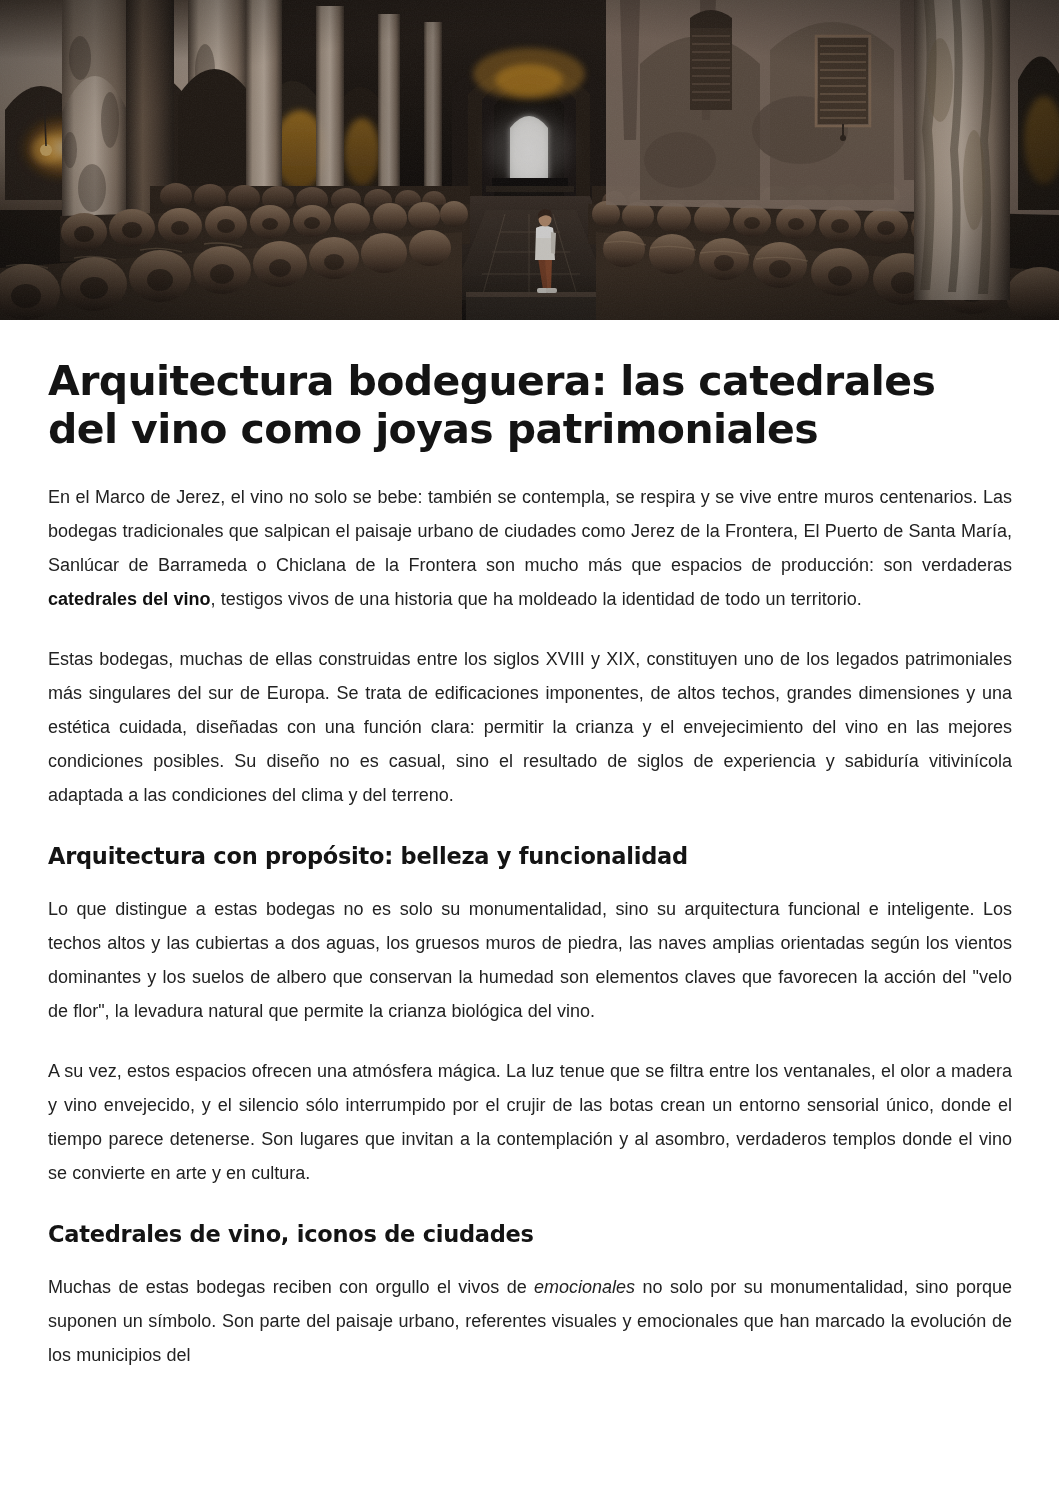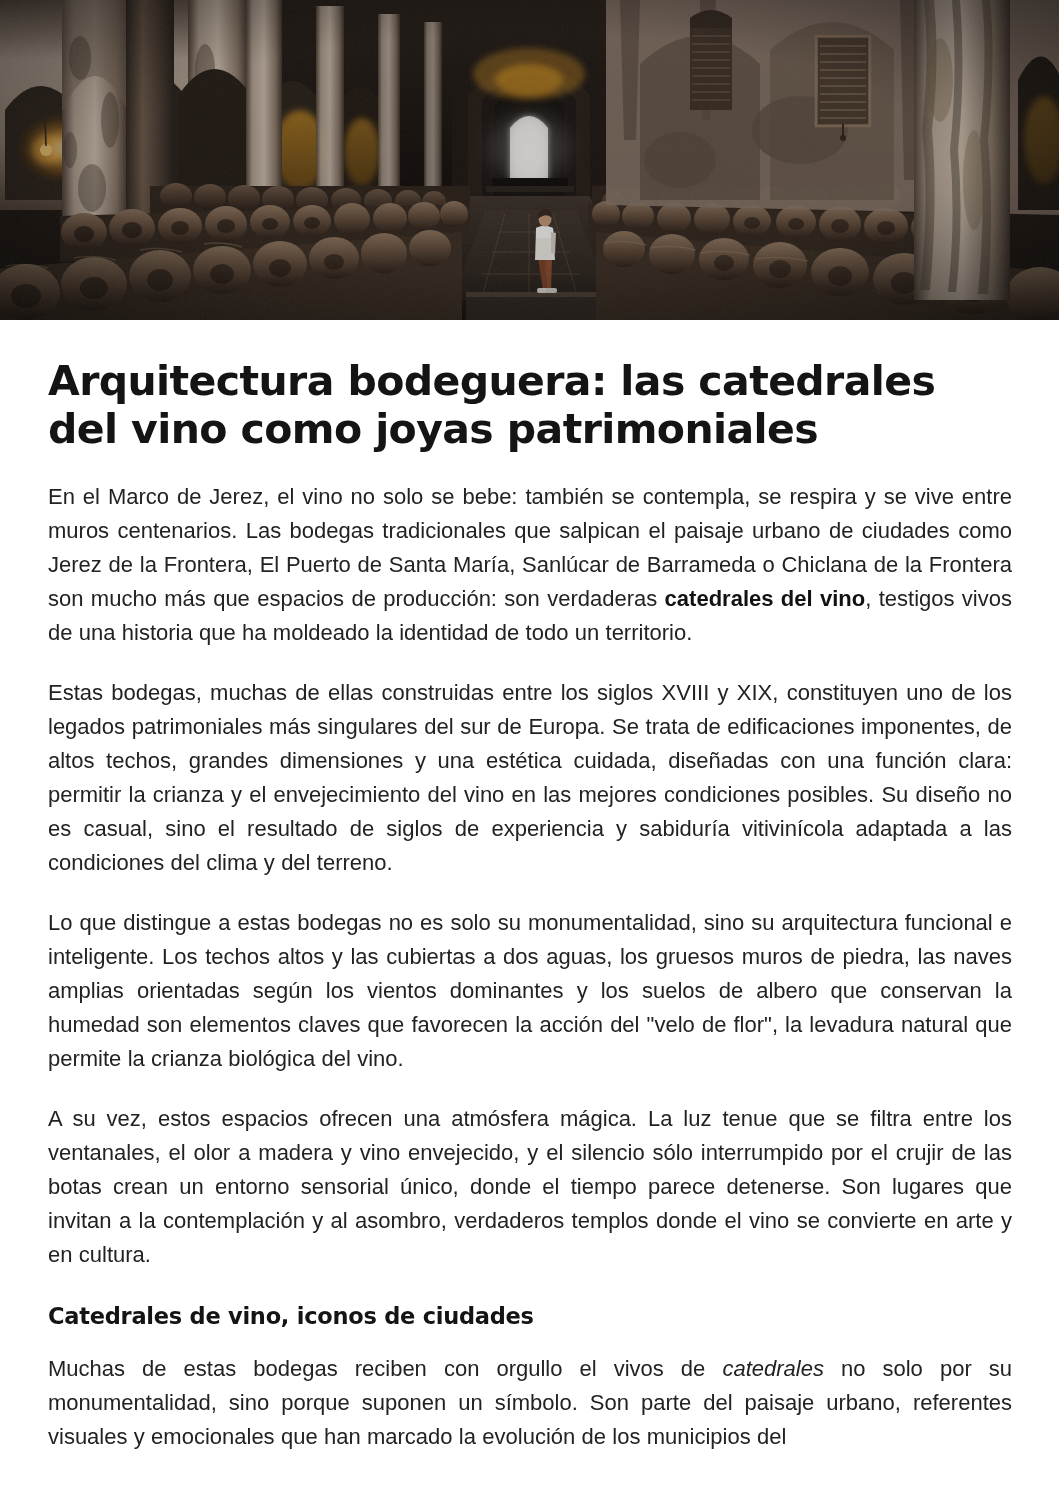--- a/index.html
+++ b/index.html
@@ -61,21 +61,21 @@
     font-family: "DejaVu Sans", "Liberation Sans", sans-serif;
     font-size: 22.5px;
     line-height: 1.3;
     font-weight: 700;
     letter-spacing: -0.25px;
     color: #141414;
     margin: 30px 0 21px 0;
   }
 
   .para {
-    font-size: 22px;
+    font-size: 18px;
     line-height: 34px;
     text-align: justify;
     color: #222222;
     margin: 0 0 26px 0;
     hyphens: none;
     word-spacing: 0.2px;
   }
   .para:last-child { margin-bottom: 0; }
 
   .para b, .para strong { font-weight: 700; color: #111; }
@@ -487,20 +487,21 @@
     </svg>
   </figure>
 
   <article class="article">
 
     <h1 class="article-title">Arquitectura bodeguera: las catedrales del vino como joyas patrimoniales</h1>
 
     <div id="blocks">
         <p class="para"><span>En el Marco de Jerez, el vino no solo se bebe: también se contempla, se respira y se vive entre muros centenarios. Las bodegas tradicionales que salpican el paisaje urbano de ciudades como Jerez de la Frontera, El Puerto de Santa María, Sanlúcar de Barrameda o Chiclana de la Frontera son mucho más que espacios de producción: son verdaderas </span><strong>catedrales del vino</strong><span>, testigos vivos de una historia que ha moldeado la identidad de todo un territorio.</span></p>
         <p class="para"><span>Estas bodegas, muchas de ellas construidas entre los siglos XVIII y XIX, constituyen uno de los legados patrimoniales más singulares del sur de Europa. Se trata de edificaciones imponentes, de altos techos, grandes dimensiones y una estética cuidada, diseñadas con una función clara: permitir la crianza y el envejecimiento del vino en las mejores condiciones posibles. Su diseño no es casual, sino el resultado de siglos de experiencia y sabiduría vitivinícola adaptada a las condiciones del clima y del terreno.</span></p>
+        <h2 class="section-heading">Arquitectura con propósito: belleza y funcionalidad</h2>
         <p class="para"><span>Lo que distingue a estas bodegas no es solo su monumentalidad, sino su arquitectura funcional e inteligente. Los techos altos y las cubiertas a dos aguas, los gruesos muros de piedra, las naves amplias orientadas según los vientos dominantes y los suelos de albero que conservan la humedad son elementos claves que favorecen la acción del "velo de flor", la levadura natural que permite la crianza biológica del vino.</span></p>
         <p class="para"><span>A su vez, estos espacios ofrecen una atmósfera mágica. La luz tenue que se filtra entre los ventanales, el olor a madera y vino envejecido, y el silencio sólo interrumpido por el crujir de las botas crean un entorno sensorial único, donde el tiempo parece detenerse. Son lugares que invitan a la contemplación y al asombro, verdaderos templos donde el vino se convierte en arte y en cultura.</span></p>
         <h2 class="section-heading">Catedrales de vino, iconos de ciudades</h2>
-        <p class="para para-clipped"><span>Muchas de estas bodegas reciben con orgullo el vivos de </span><em>catedrales</em><span> no solo por su monumentalidad, sino porque suponen un símbolo. Son parte del paisaje urbano, referentes visuales y emocionales que han marcado la evolución de los municipios del</span></p>
+        <p class="para para-clipped"><span>Muchas de estas bodegas reciben con orgullo el vivos de </span><em>emocionales</em><span> no solo por su monumentalidad, sino porque suponen un símbolo. Son parte del paisaje urbano, referentes visuales y emocionales que han marcado la evolución de los municipios del</span></p>
       </div>
 
   </article>
 </div>
 
 </body></html>

